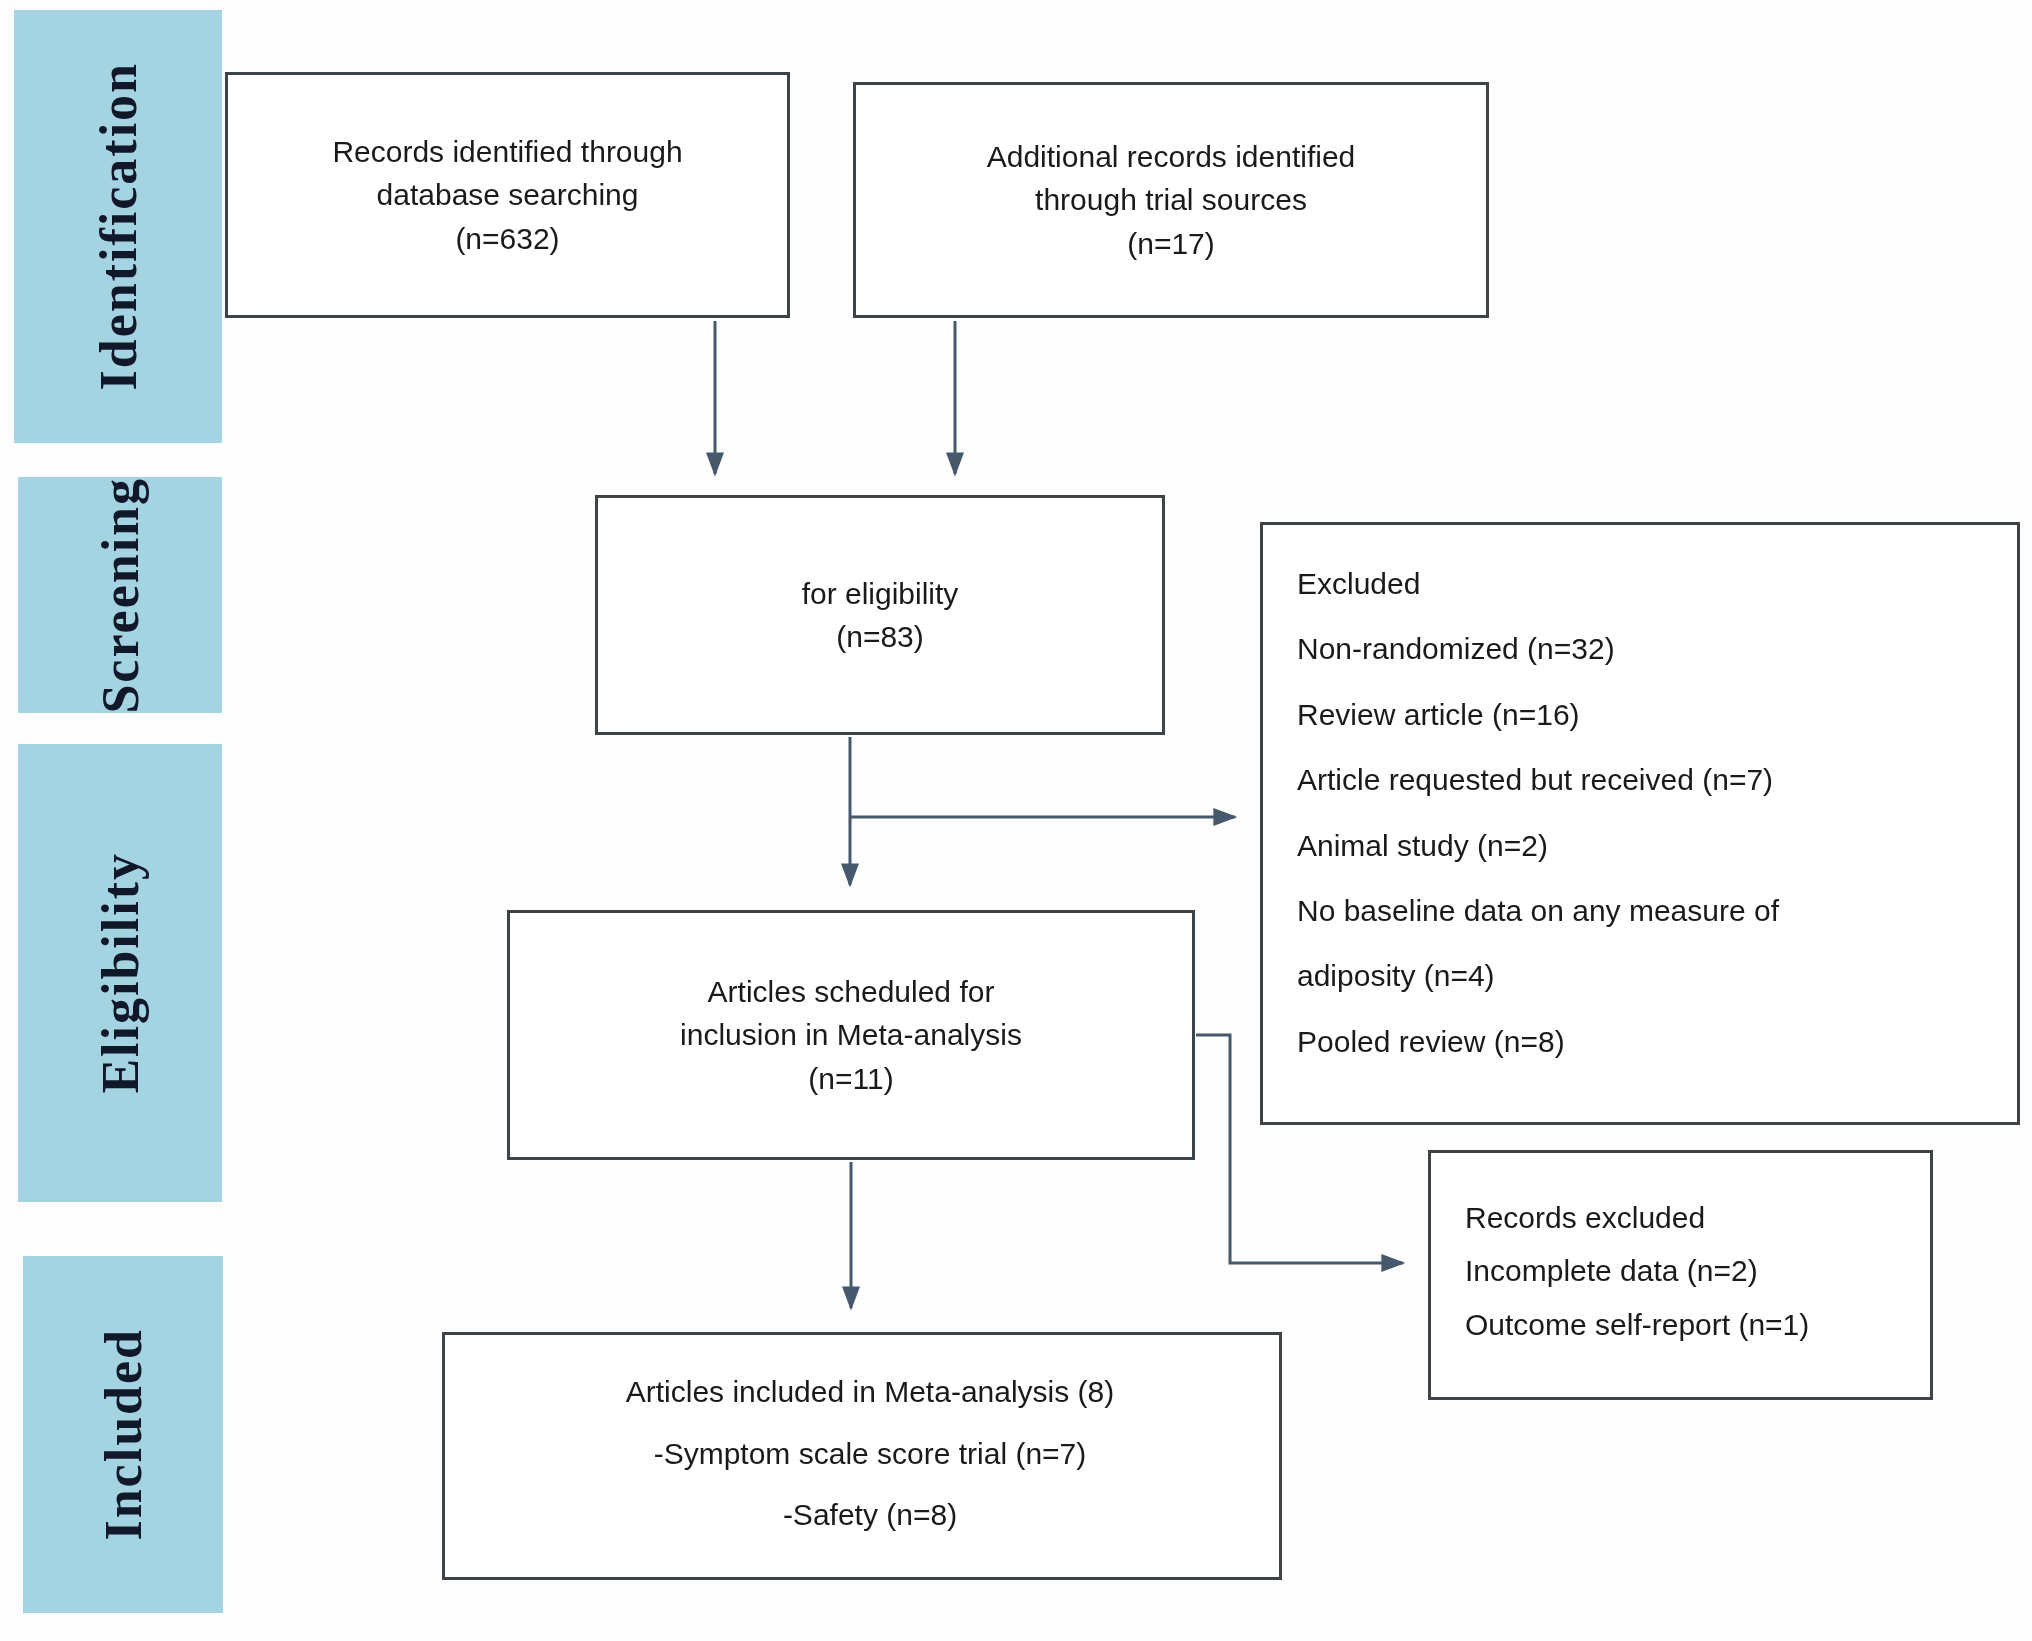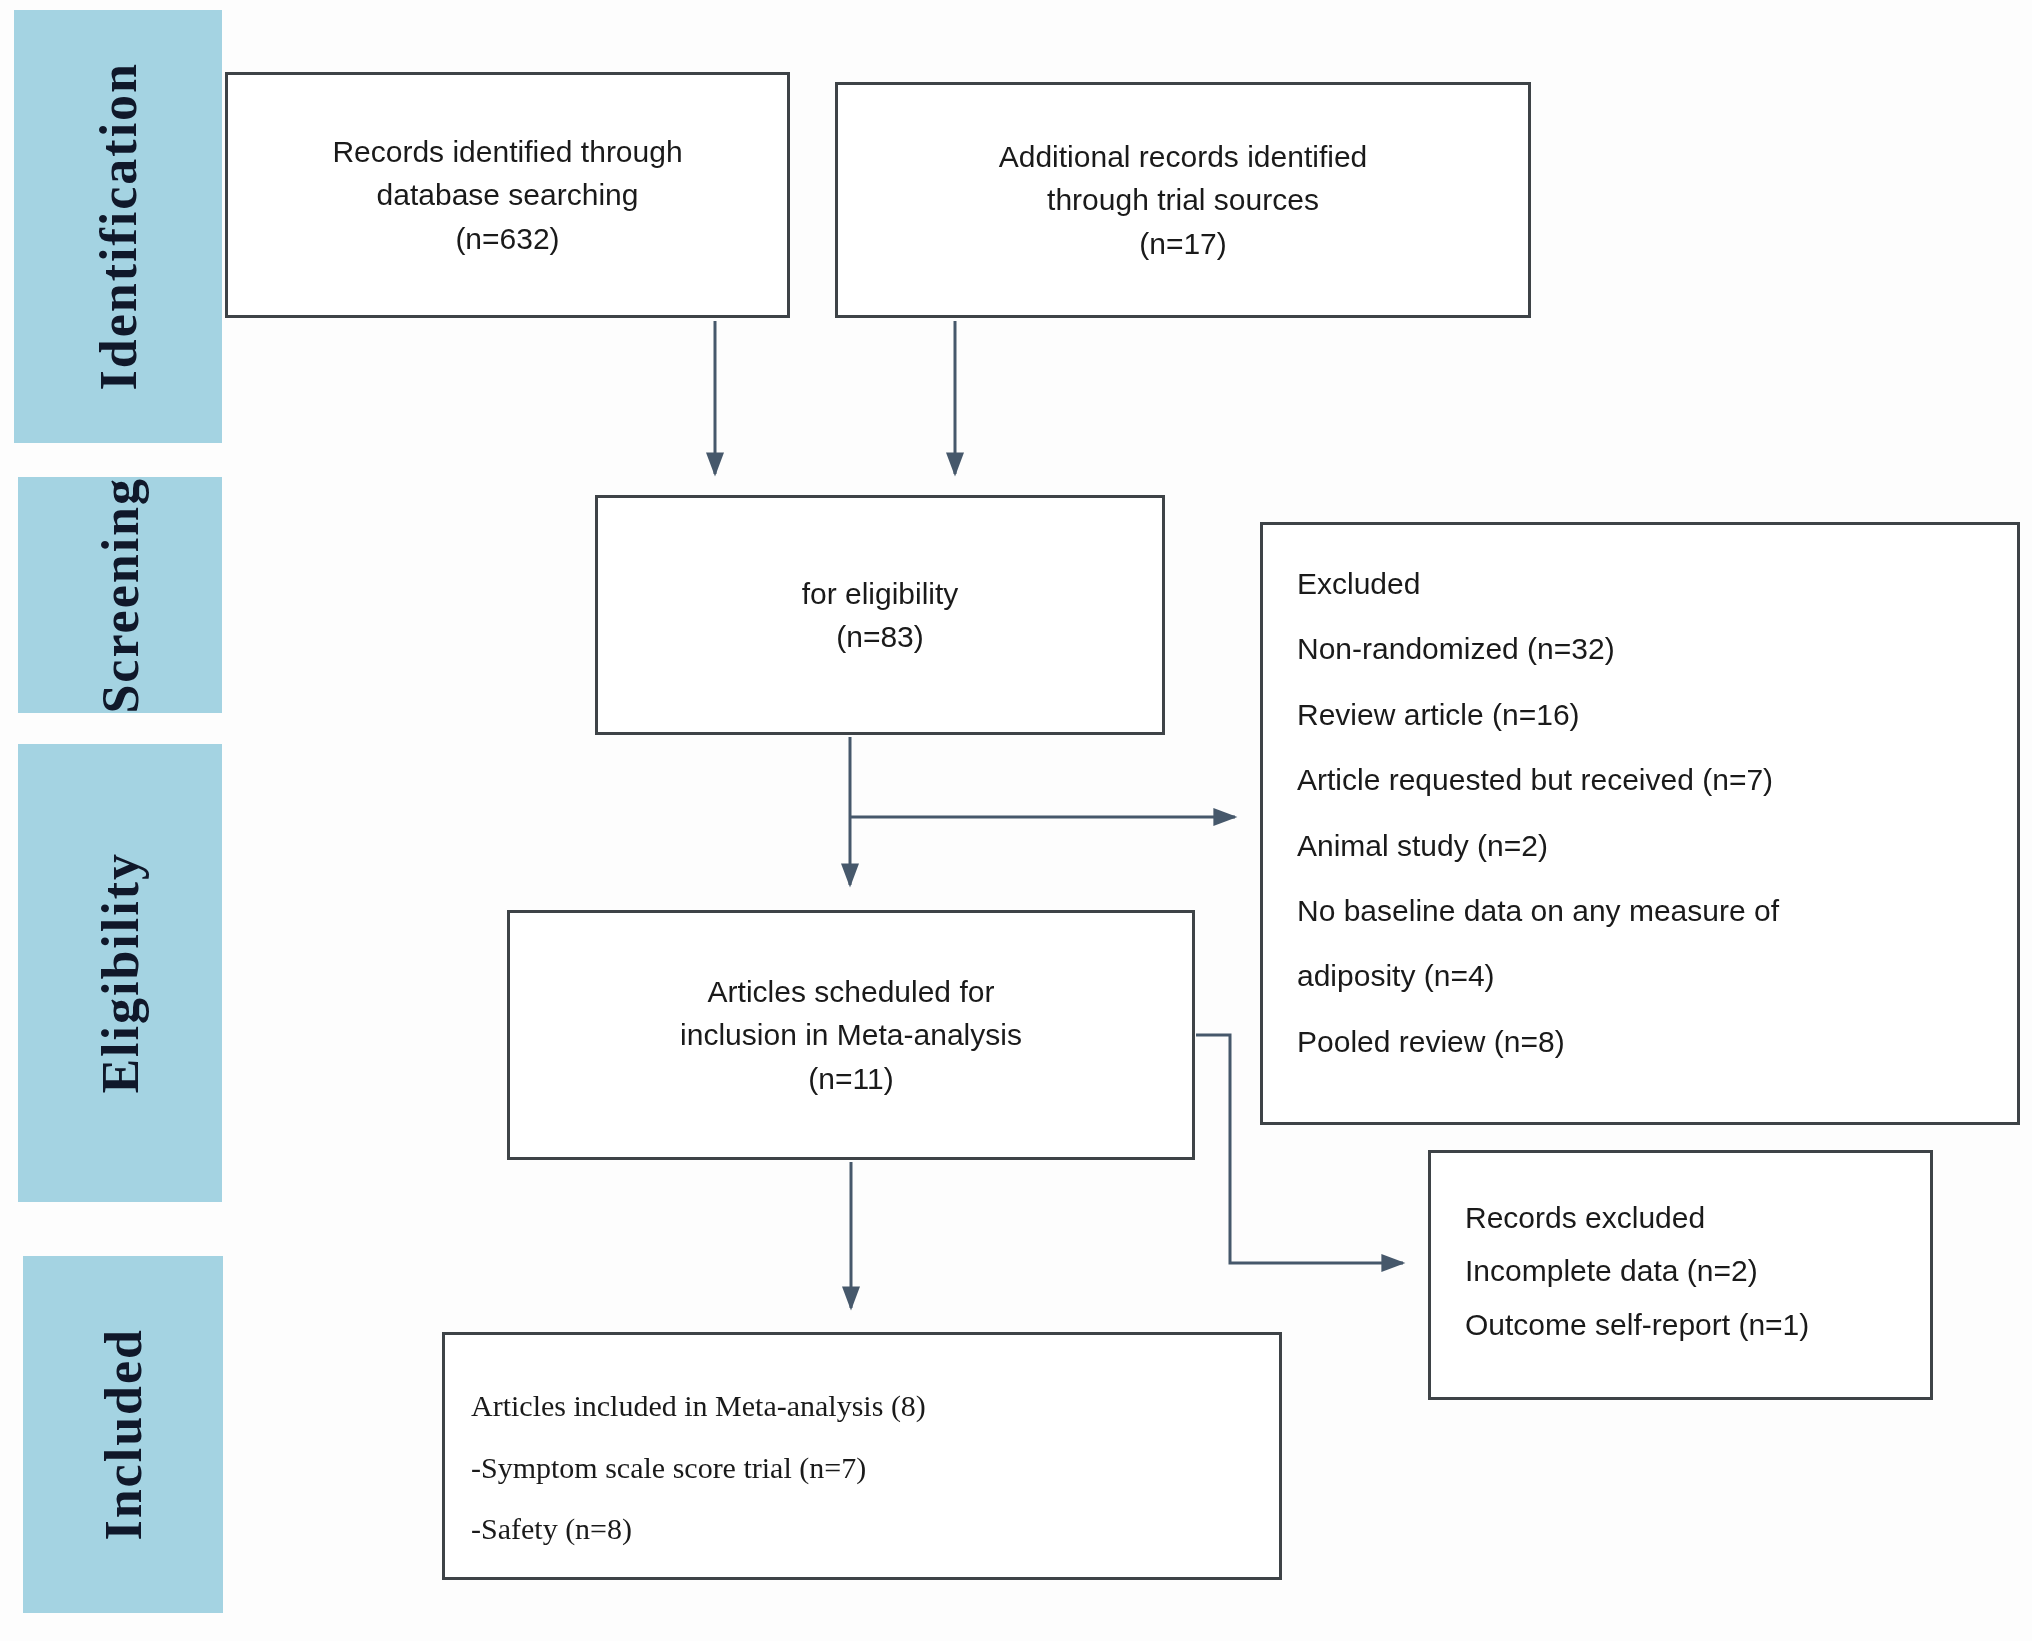--- a/index.html
+++ b/index.html
@@ -46,23 +46,22 @@
     text-align:left;
     margin-top:37px;
   }
   .rec-excl{
     line-height:1.78;
     padding:38px 10px 0 34px;
     text-align:left;
   }
   .incl-list{
     line-height:2.05;
-    padding:40px 10px 0 26px;
-    text-align:left;
-    font-family:Liberation Serif, serif;
+    padding:26px 10px 0 26px;
+    text-align:center;
   }
   .fbox div{white-space:nowrap;}
   svg.arrows{position:absolute;left:0;top:0;}
 </style>
 </head>
 <body>
 
 <div class="canvas">
 
   <svg class="arrows" width="2032" height="1641" viewBox="0 0 2032 1641">
@@ -93,21 +92,21 @@
   <div class="stage" style="left:23px;top:1256px;width:200px;height:357px">
     <span class="vlabel">Included</span>
   </div>
 
   <div class="fbox centered" style="left:225px;top:72px;width:565px;height:246px">
     <div>Records identified through</div>
     <div>database searching</div>
     <div>(n=632)</div>
   </div>
 
-  <div class="fbox centered" style="left:835px;top:82px;width:696px;height:236px">
+  <div class="fbox centered" style="left:853px;top:82px;width:636px;height:236px">
     <div>Additional records identified</div>
     <div>through trial sources</div>
     <div>(n=17)</div>
   </div>
 
   <div class="fbox centered" style="left:595px;top:495px;width:570px;height:240px">
     <div>for eligibility</div>
     <div>(n=83)</div>
   </div>
 

